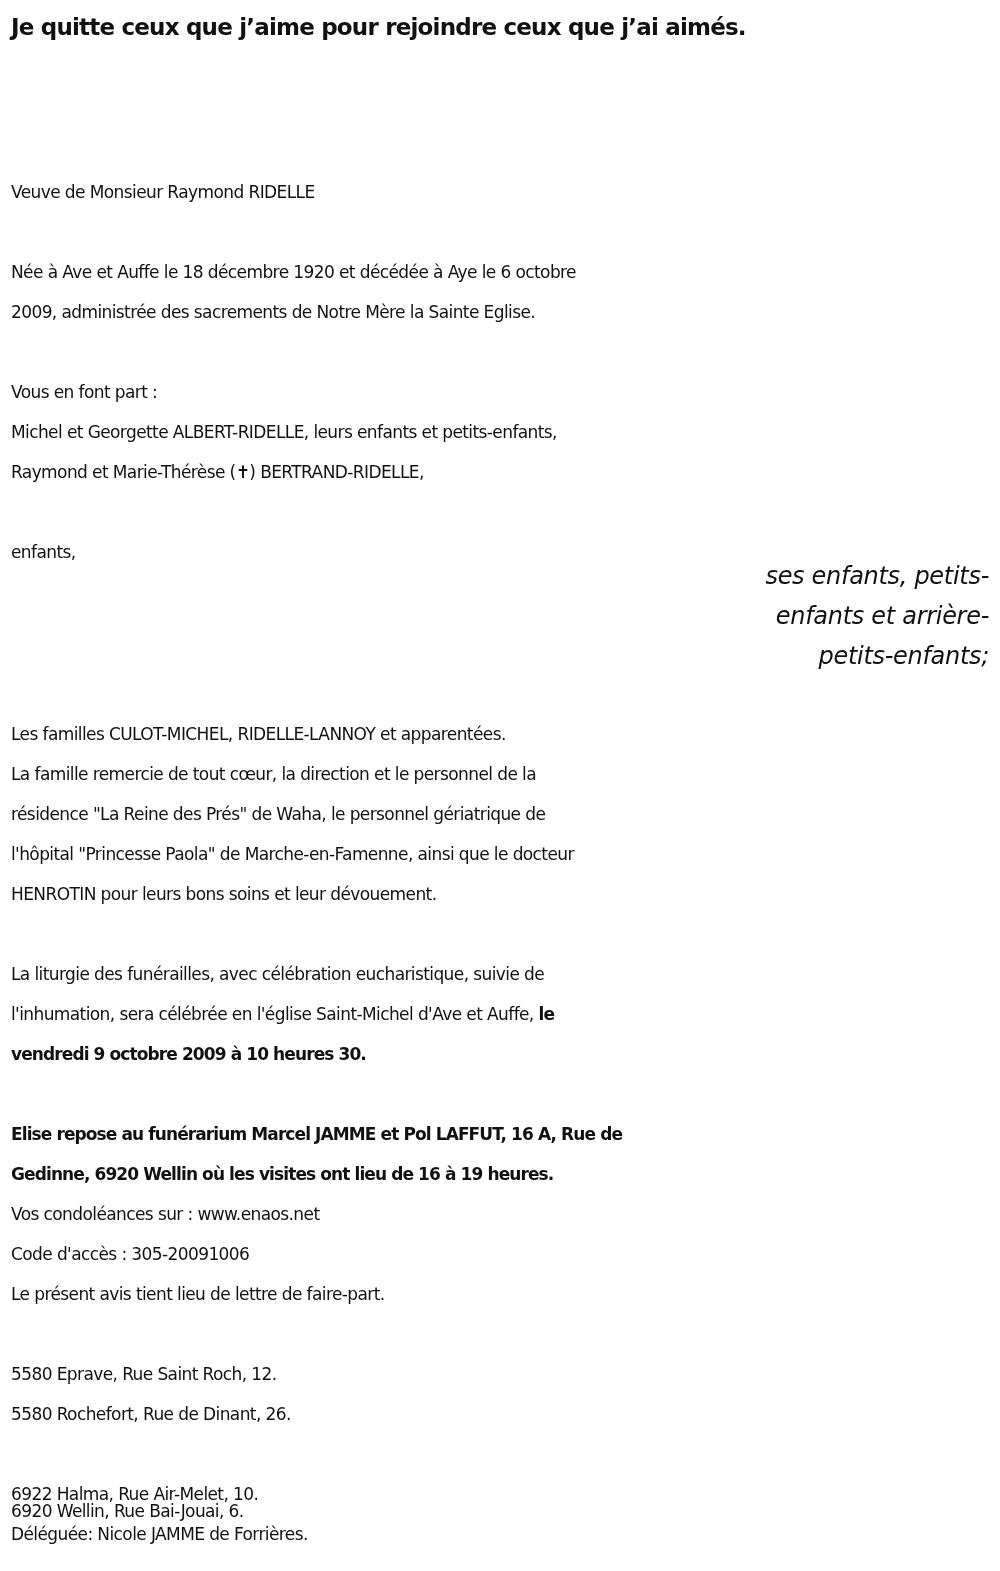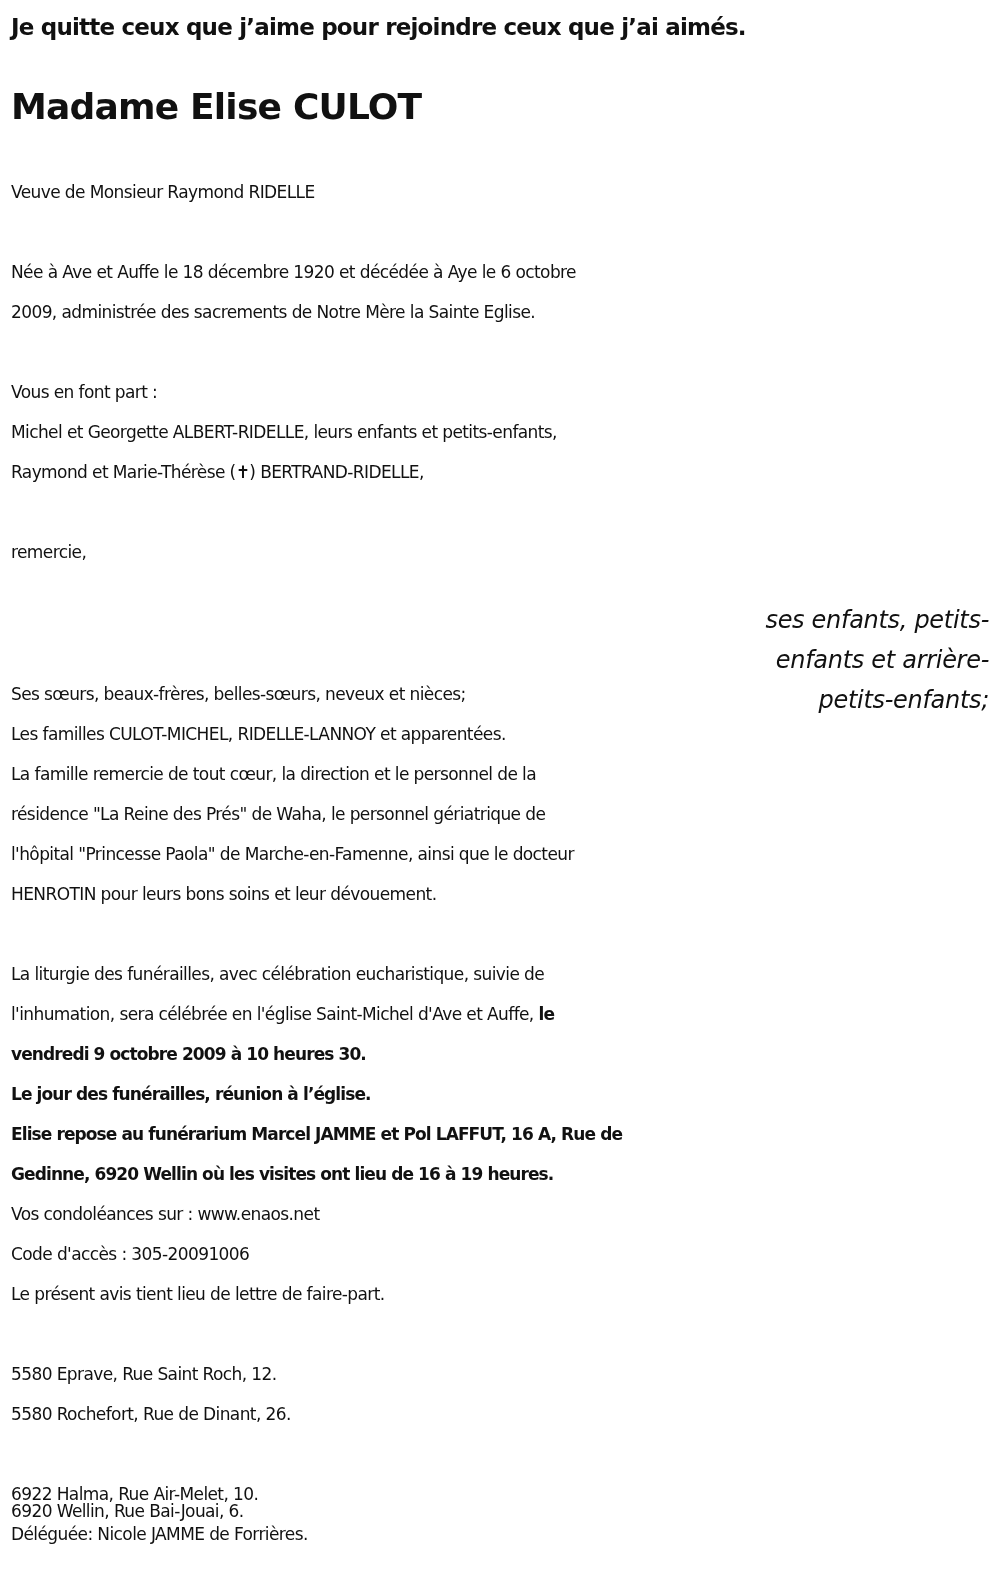--- a/index.html
+++ b/index.html
@@ -46,57 +46,53 @@
     .right {
       position: absolute;
       right: 11px;
       left: auto;
       text-align: left;
       font-style: italic;
       font-size: 24px;
       line-height: 40px;
       letter-spacing: -0.3px;
       white-space: nowrap;
-      margin-top: 44px;
     }
   </style>
 </head>
 <body>
 
 <div class="page">
 
   <div class="line epigraph">Je quitte ceux que j’aime pour rejoindre ceux que j’ai aimés.</div>
 
-  <div class="line title">Madame Elise CULOT</div>
 
   <div class="line" style="top:172px">Veuve de Monsieur Raymond RIDELLE</div>
 
   <div class="line" style="top:252px">Née à Ave et Auffe le 18 décembre 1920 et décédée à Aye le 6 octobre</div>
   <div class="line" style="top:292px">2009, administrée des sacrements de Notre Mère la Sainte Eglise.</div>
 
   <div class="line" style="top:412px">Michel et Georgette ALBERT-RIDELLE, leurs enfants et petits-enfants,</div>
   <div class="line" style="top:372px">Vous en font part :</div>
   <div class="line" style="top:452px">Raymond et Marie-Thérèse (✝) BERTRAND-RIDELLE,</div>
-  <div class="line" style="top:532px">remercie,</div>
+  <div class="line" style="top:532px">enfants,</div>
 
   <div class="right" style="top:556px">ses enfants, petits-</div>
   <div class="right" style="top:596px">enfants et arrière-</div>
   <div class="right" style="top:636px">petits-enfants;</div>
 
-  <div class="line" style="top:674px">Ses sœurs, beaux-frères, belles-sœurs, neveux et nièces;</div>
   <div class="line" style="top:714px">Les familles CULOT-MICHEL, RIDELLE-LANNOY et apparentées.</div>
   <div class="line" style="top:754px">La famille remercie de tout cœur, la direction et le personnel de la</div>
   <div class="line" style="top:794px">résidence "La Reine des Prés" de Waha, le personnel gériatrique de</div>
   <div class="line" style="top:834px">l'hôpital "Princesse Paola" de Marche-en-Famenne, ainsi que le docteur</div>
   <div class="line" style="top:874px">HENROTIN pour leurs bons soins et leur dévouement.</div>
 
   <div class="line" style="top:954px">La liturgie des funérailles, avec célébration eucharistique, suivie de</div>
   <div class="line" style="top:994px"><span>l'inhumation, sera célébrée en l'église Saint-Michel d'Ave et Auffe, </span><span class="bold">le</span></div>
   <div class="line bold" style="top:1034px">vendredi 9 octobre 2009 à 10 heures 30.</div>
-  <div class="line bold" style="top:1074px">Le jour des funérailles, réunion à l’église.</div>
   <div class="line bold" style="top:1114px">Elise repose au funérarium Marcel JAMME et Pol LAFFUT, 16 A, Rue de</div>
   <div class="line bold" style="top:1154px">Gedinne, 6920 Wellin où les visites ont lieu de 16 à 19 heures.</div>
 
   <div class="line" style="top:1194px">Vos condoléances sur : www.enaos.net</div>
   <div class="line" style="top:1234px">Code d'accès : 305-20091006</div>
   <div class="line" style="top:1274px">Le présent avis tient lieu de lettre de faire-part.</div>
 
   <div class="line" style="top:1354px">5580 Eprave, Rue Saint Roch, 12.</div>
   <div class="line" style="top:1394px">5580 Rochefort, Rue de Dinant, 26.</div>
   <div class="line" style="top:1491px">6920 Wellin, Rue Bai-Jouai, 6.</div>

